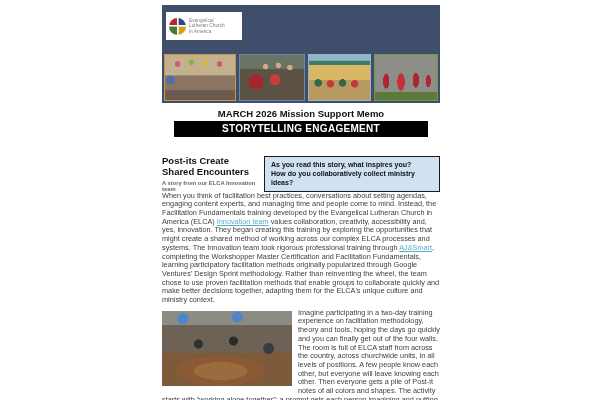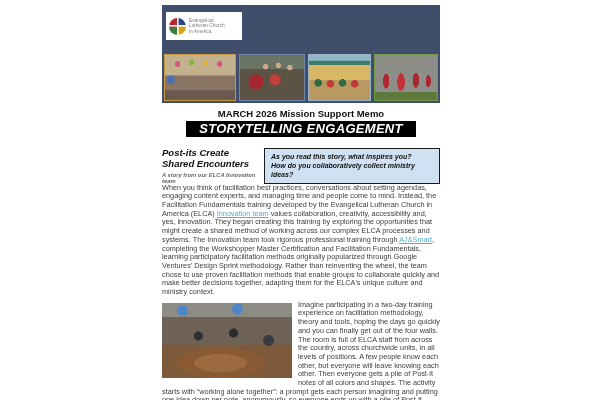--- a/index.html
+++ b/index.html
@@ -47,25 +47,25 @@
       linear-gradient(180deg, #8fb7c9 0 12%, #3f7d6b 13% 22%, #d8b765 23% 55%, #b89a60 56% 100%); }
   .ph4 { width:64px; border-color:#6f9a43; background-color:#9a9a94;
     background-image:
       radial-gradient(ellipse 5px 12px at 18% 58%, #b02630 0 60%, transparent 65%),
       radial-gradient(ellipse 6px 14px at 42% 60%, #c23038 0 60%, transparent 65%),
       radial-gradient(ellipse 5px 12px at 66% 56%, #a82830 0 60%, transparent 65%),
       radial-gradient(ellipse 4px 10px at 86% 58%, #b02630 0 60%, transparent 65%),
       linear-gradient(180deg, #8e8e88 0 82%, #5d7a3c 83% 100%); }
 
   .memo-title { margin-top:5px; text-align:center; font-weight:bold; font-size:9.5px; color:#111; }
-  .black-banner { margin:2px auto 0; width:230px; height:16px; background:#000; color:#fff;
-                  font-weight:bold; font-size:13px; line-height:16px; text-align:center;
-                  letter-spacing:0.3px;font-style:italic; }
+  .black-banner { margin:2px auto 0; width:254px; height:16px; background:#000; color:#fff;
+                  font-weight:bold; font-size:10px; line-height:16px; text-align:center;
+                  letter-spacing:0.3px; }
 
-  .row2 { display:flex; margin-top:11px;font-style:italic; }
+  .row2 { display:flex; margin-top:19px; }
   .headcol { flex:1; padding-right:4px; }
   .art-head { font-size:9.5px; line-height:10.5px; font-weight:bold; color:#111; }
   .byline { font-size:5.8px; font-weight:bold; color:#666; margin-top:2.5px; }
   .callout { width:176px; margin-left:auto; background:#cfe1f2; border:1.5px solid #1a1a1a;
              padding:3px 6px; font-size:7px; font-weight:bold; line-height:9.2px; color:#111; }
 
   .body { font-size:7.3px; line-height:8.7px; color:#3d3d3d; }
   a.lnk { color:#56aecb; text-decoration:underline; cursor:pointer; }
 
   .media { margin-top:4px; }

